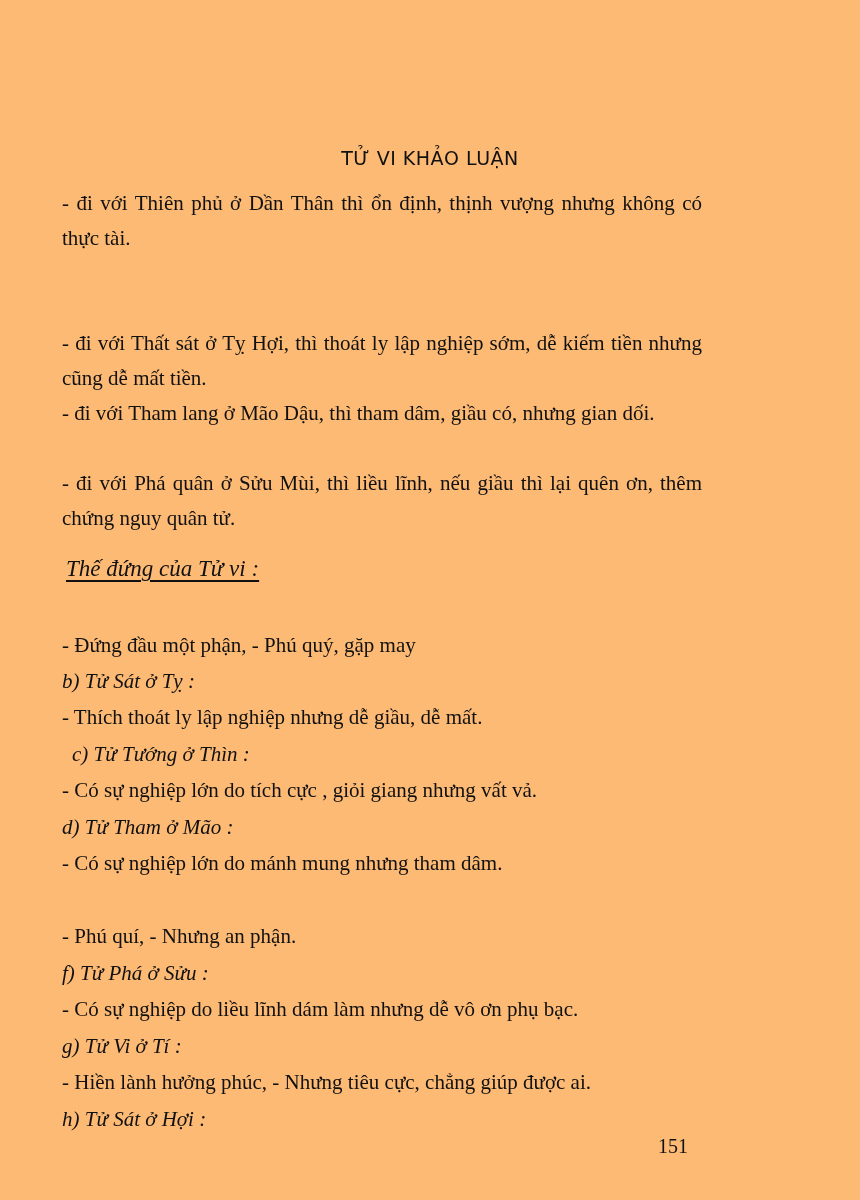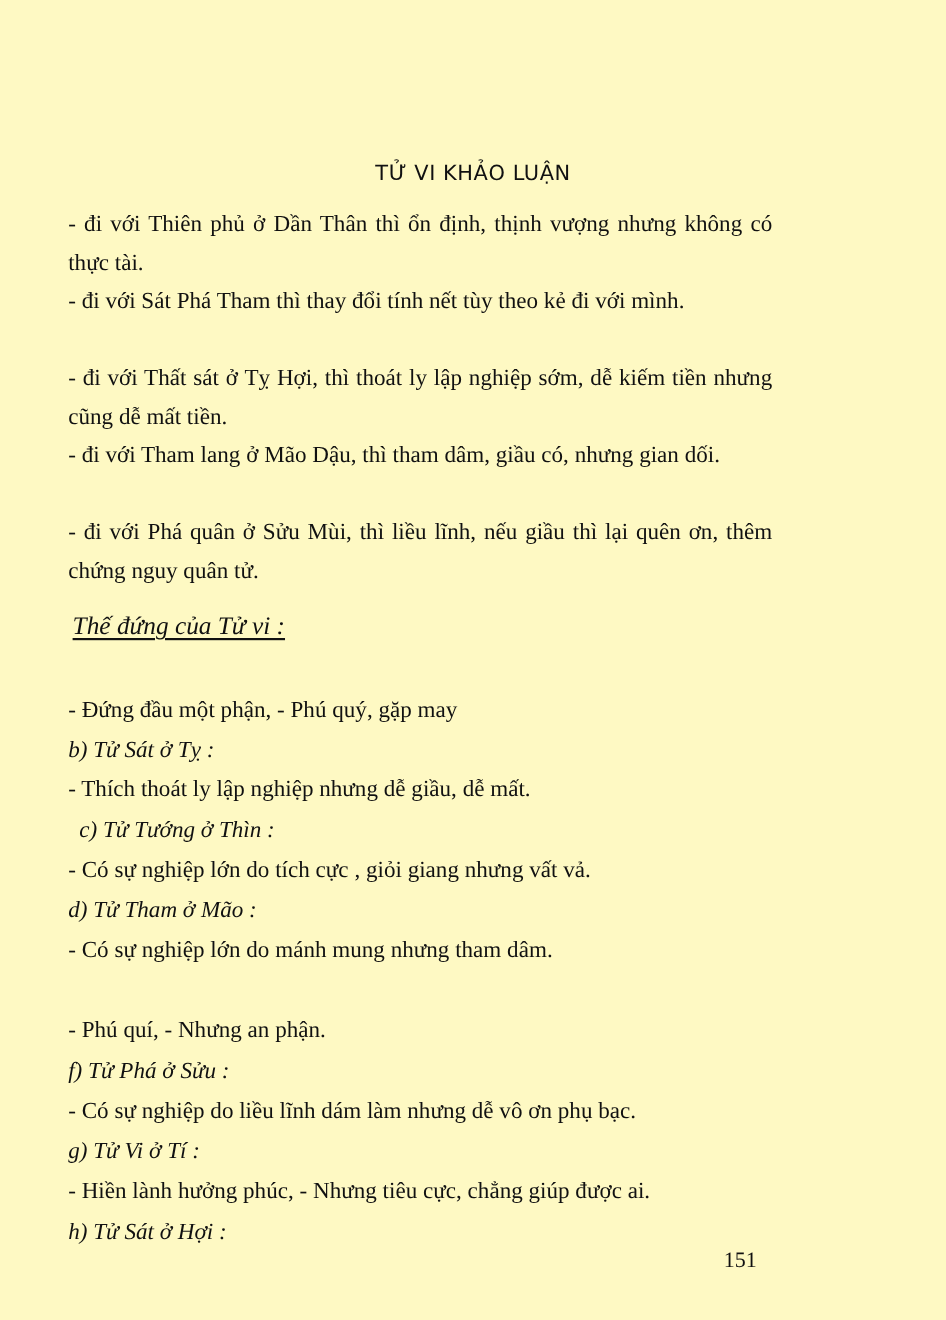--- a/index.html
+++ b/index.html
@@ -1,19 +1,19 @@
 <!DOCTYPE html>
 <html><head>
   <meta charset="utf-8">
   <style>
     html, body { margin: 0; padding: 0; background: #ffffff; }
     body { width: 860px; height: 1200px; position: relative; overflow: hidden; }
     .page {
       position: absolute; left: 0; top: 0; width: 860px; height: 1200px;
-      background: #fef9c3; color: #111111;
+      background: #fdba74; color: #111111;
       font-family: "Liberation Serif", "DejaVu Serif", serif;
     }
     .running-head {
       position: absolute; top: 147px; left: 0; width: 860px; text-align: center;
       font-family: "DejaVu Sans", "Liberation Sans", sans-serif;
       font-size: 19px; letter-spacing: 0.5px; color: #111;
     }
     .para {
       position: absolute; left: 62px; width: 640px;
       font-size: 21px; line-height: 35px; margin: 0;
@@ -35,21 +35,20 @@
     }
   </style>
 </head>
 <body>
 
 <div class="page">
 
   <div class="running-head">TỬ VI KHẢO LUẬN</div>
 
   <p class="para" style="top:186px;">- đi với Thiên phủ ở Dần Thân thì ổn định, thịnh vượng nhưng không có thực tài.</p>
-  <p class="para" style="top:256px;">- đi với Sát Phá Tham thì thay đổi tính nết tùy theo kẻ đi với mình.</p>
   <p class="para" style="top:326px;">- đi với Thất sát ở Tỵ Hợi, thì thoát ly lập nghiệp sớm, dễ kiếm tiền nhưng cũng dễ mất tiền.</p>
   <p class="para" style="top:396px;">- đi với Tham lang ở Mão Dậu, thì tham dâm, giầu có, nhưng gian dối.</p>
   <p class="para" style="top:466px;">- đi với Phá quân ở Sửu Mùi, thì liều lĩnh, nếu giầu thì lại quên ơn, thêm chứng nguy quân tử.</p>
 
   <div class="section-title">Thế đứng của Tử vi :</div>
 
   <div class="line" style="top:628px;">- Đứng đầu một phận, - Phú quý, gặp may</div>
 
   <div class="line italic" style="top:664px;">b) Tử Sát ở Tỵ :</div>
   <div class="line" style="top:700px;">- Thích thoát ly lập nghiệp nhưng dễ giầu, dễ mất.</div>

